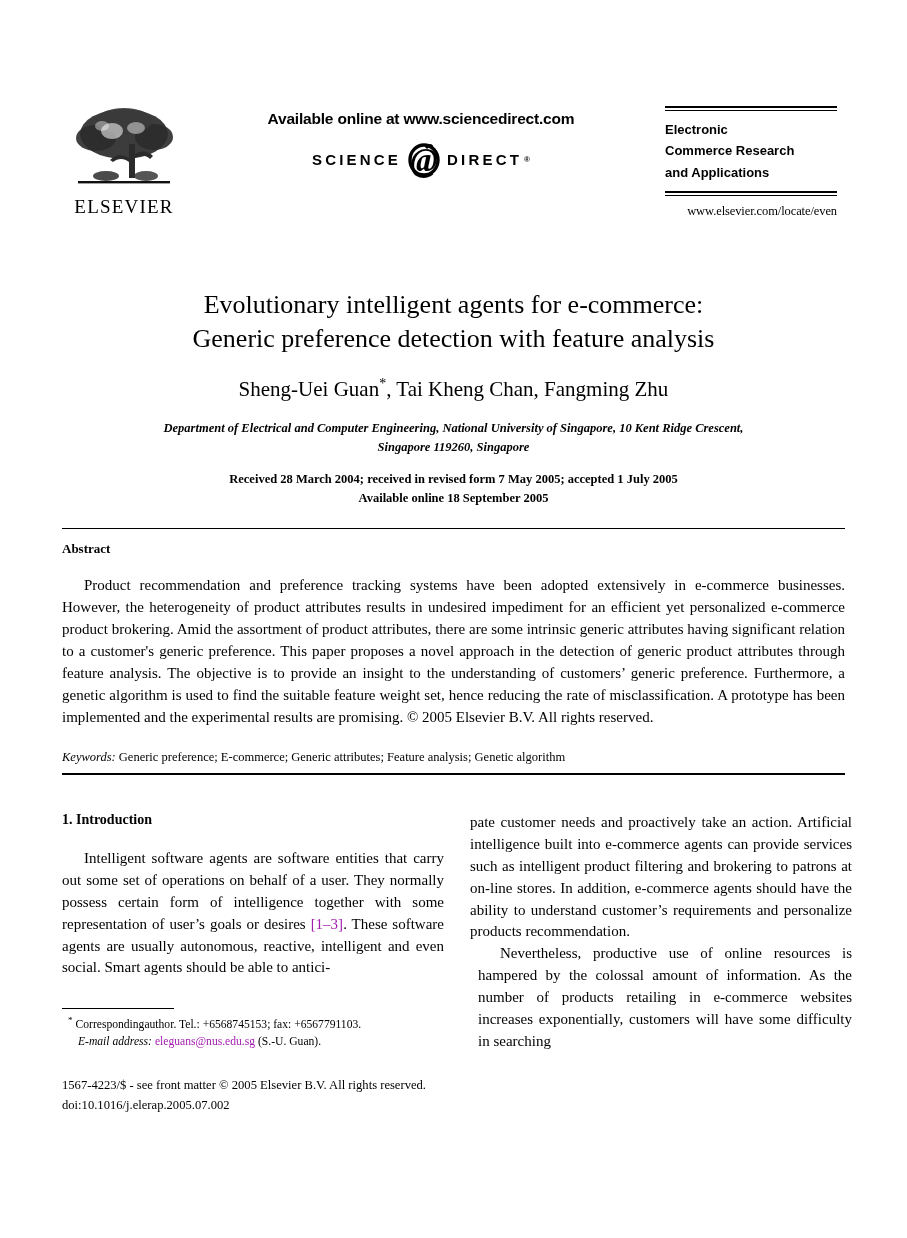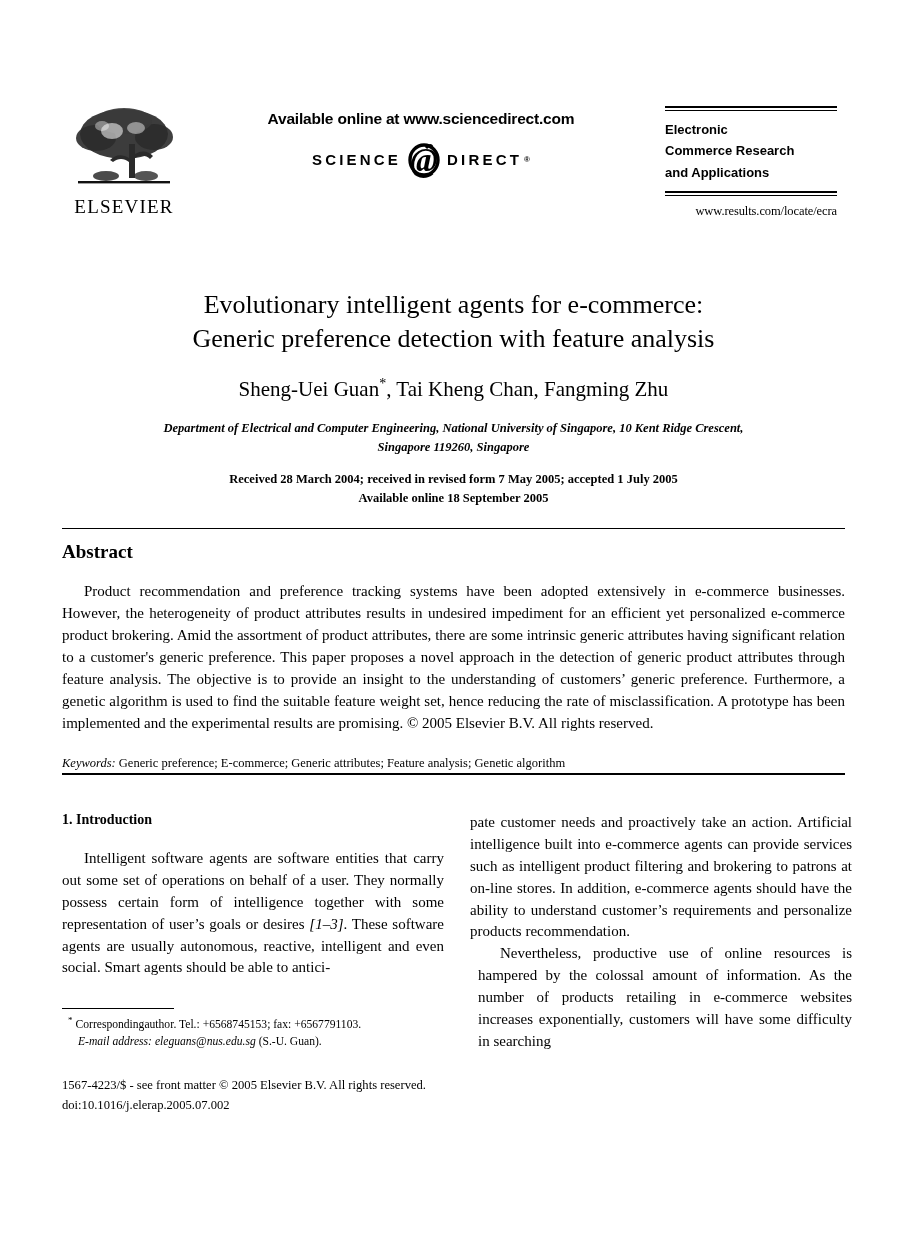--- a/index.html
+++ b/index.html
@@ -178,21 +178,21 @@
   }
   .abstract-wrap {
     position: absolute;
     left: 62px;
     right: 62px;
     top: 541px;
   }
   .abstract-head {
     font-family: "Liberation Serif", serif;
     font-weight: bold;
-    font-size: 19px;
+    font-size: 13px;
     margin-bottom: 17px;
   }
   .abstract-body {
     font-family: "Liberation Serif", serif;
     font-size: 15px;
     line-height: 1.47;
     text-align: justify;
     text-indent: 22px;
     margin: 0;
   }
@@ -234,23 +234,22 @@
     font-size: 15px;
     line-height: 1.46;
     text-align: justify;
     text-indent: 22px;
     margin: 0;
     -webkit-hyphens: none;
     hyphens: none;
   }
   .body-par + .body-par { margin-top: 0; margin-left: 8px; }
   a.cite, a.mail {
-    color: #000000;
+    color: #a21caf;
     text-decoration: none;
-    font-style: italic;
   }
 
   
   .footnote {
     position: absolute;
     left: 62px;
     top: 1008px;
     width: 382px;
   }
   .fn-rule {
@@ -323,21 +322,21 @@
     </div>
 
     <div class="jtitle-block">
       <div class="jrule-top"></div>
       <div class="jtitle-lines">
         <div>Electronic</div>
         <div>Commerce Research</div>
         <div>and Applications</div>
       </div>
       <div class="jrule-bot"></div>
-      <div class="jurl">www.results.com/locate/ecra</div>
+      <div class="jurl">www.elsevier.com/locate/even</div>
     </div>
   </div>
 
   <div class="title-block">
     <h1 class="paper-title">
       <span>Evolutionary intelligent agents for e-commerce:</span><br>
       <span>Generic preference detection with feature analysis</span>
     </h1>
     <div class="authors">
       <span>Sheng-Uei Guan</span><span class="star">*</span><span>, Tai Kheng Chan, Fangming Zhu</span>

